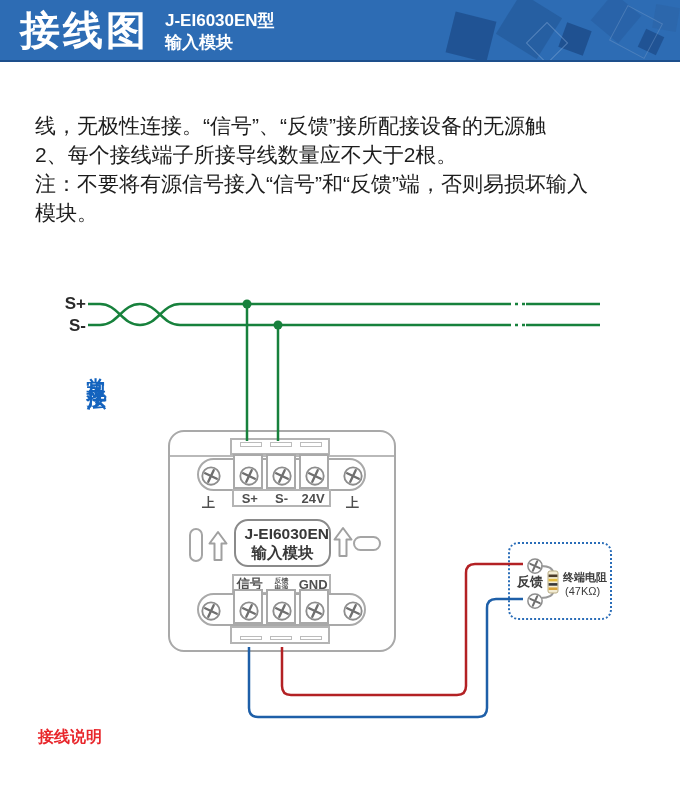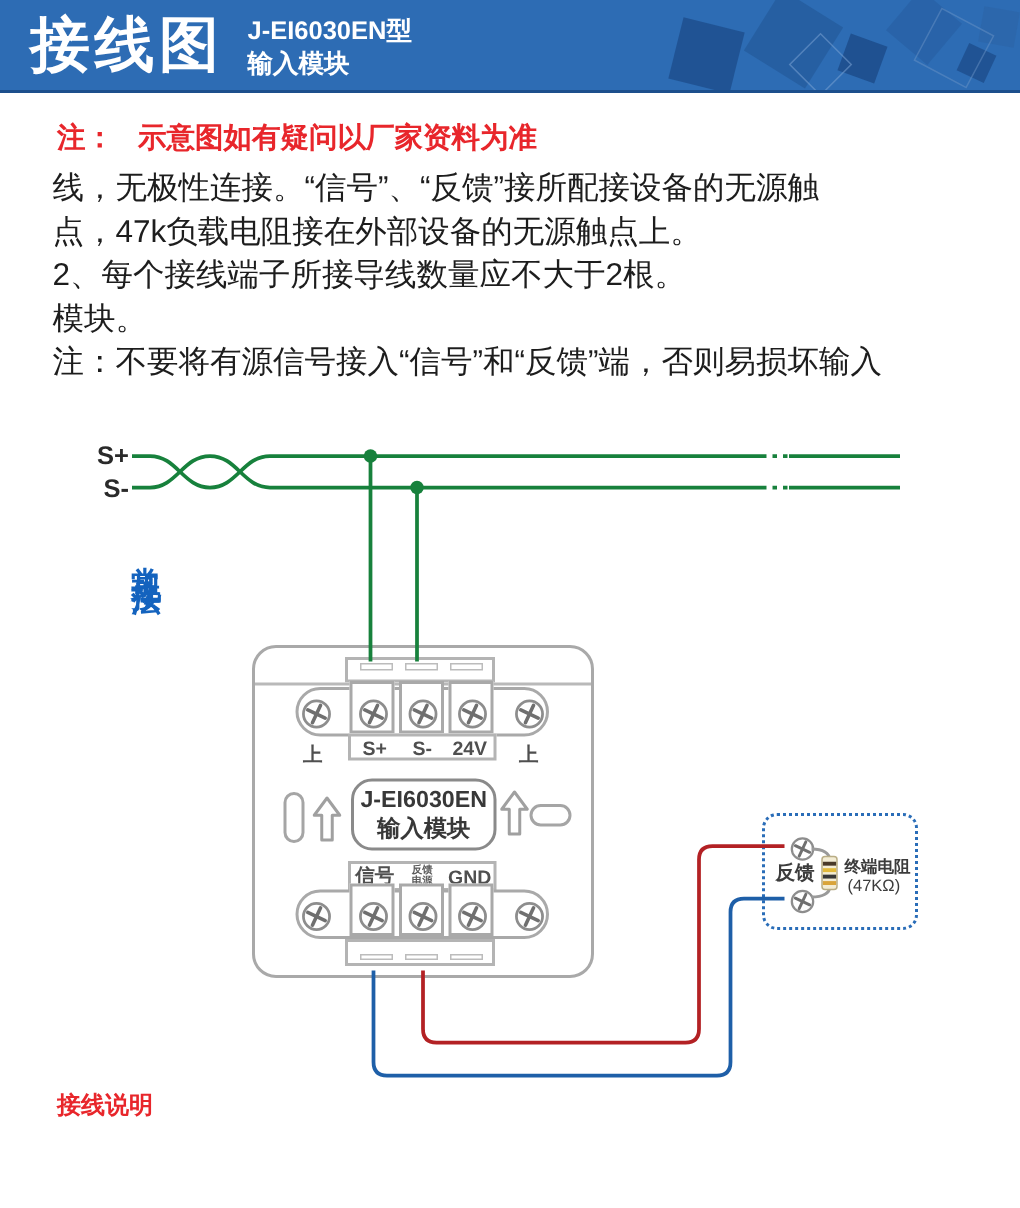--- a/index.html
+++ b/index.html
@@ -79,21 +79,21 @@
     display:flex;align-items:center;background:#fff;}
   .label-row.top{top:57px;height:18px;}
   .label-row.bottom{top:142px;height:20px;}
   .label-row .cell{flex:1;text-align:center;font-size:13px;color:var(--label_gray);font-weight:bold;}
   .label-row .cell.tiny{font-size:7px;line-height:7.5px;font-weight:bold;color:#5a5a5a;}
   .shang{position:absolute;font-size:13px;color:var(--label_gray);font-weight:bold;top:62px;}
   .shang.l{left:32px;} .shang.r{left:176px;}
   .model-box{position:absolute;left:64px;top:87px;width:97px;height:48px;
     border:2.5px solid #8a8a8a;border-radius:14px;background:#fff;
     display:flex;flex-direction:column;justify-content:center;text-align:center;}
-  .model-box .l1{font-size:15.5px;font-weight:bold;color:#383838;line-height:19px;}
+  .model-box .l1{font-size:15.5px;font-weight:bold;color:#383838;line-height:19px;text-align:right;}
   .model-box .l2{font-size:15.5px;font-weight:bold;color:#383838;line-height:19px;}
   .pill{position:absolute;border:2px solid #a5a5a5;background:#fff;border-radius:9px;}
   .pill.v{left:19px;top:96px;width:14px;height:34px;}
   .pill.h{left:183px;top:104px;width:28px;height:15px;}
   .arrow{position:absolute;width:20px;height:34px;}
   .arrow.l{left:38px;top:97px;} .arrow.r{left:163px;top:93px;}
   .arrow svg{width:100%;height:100%;display:block;}
   .arrow-shape{fill:#fff;stroke:#a0a0a0;stroke-width:2;stroke-linejoin:round;}
 
   
@@ -124,30 +124,26 @@
     <span class="cube cb1"></span>
     <span class="cube cb2"></span>
     <span class="cube cb3"></span>
     <span class="cube cb4"></span>
     <span class="cube cb5"></span>
     <span class="cube cb6"></span>
     <span class="cube ol1"></span>
     <span class="cube ol2"></span>
   </div>
 
-  <div class="notice">
-    <span>注：</span><span class="gap"></span><span>示意图如有疑问以厂家资料为准</span>
-  </div>
 
   <div class="instructions">
     <div>线，无极性连接。“信号”、“反馈”接所配接设备的无源触</div>
-    <div>点，47k负载电阻接在外部设备的无源触点上。</div>
     <div>2、每个接线端子所接导线数量应不大于2根。</div>
+    <div>注：不要将有源信号接入“信号”和“反馈”端，否则易损坏输入</div>
     <div>模块。</div>
-    <div>注：不要将有源信号接入“信号”和“反馈”端，否则易损坏输入</div>
   </div>
 
   <div class="bus-label sp">S+</div>
   <div class="bus-label sm">S-</div>
   <div class="method-label">常规接法</div>
 
   <div class="module">
     <div class="inner-line"></div>
 
     <div class="t-strip top">

